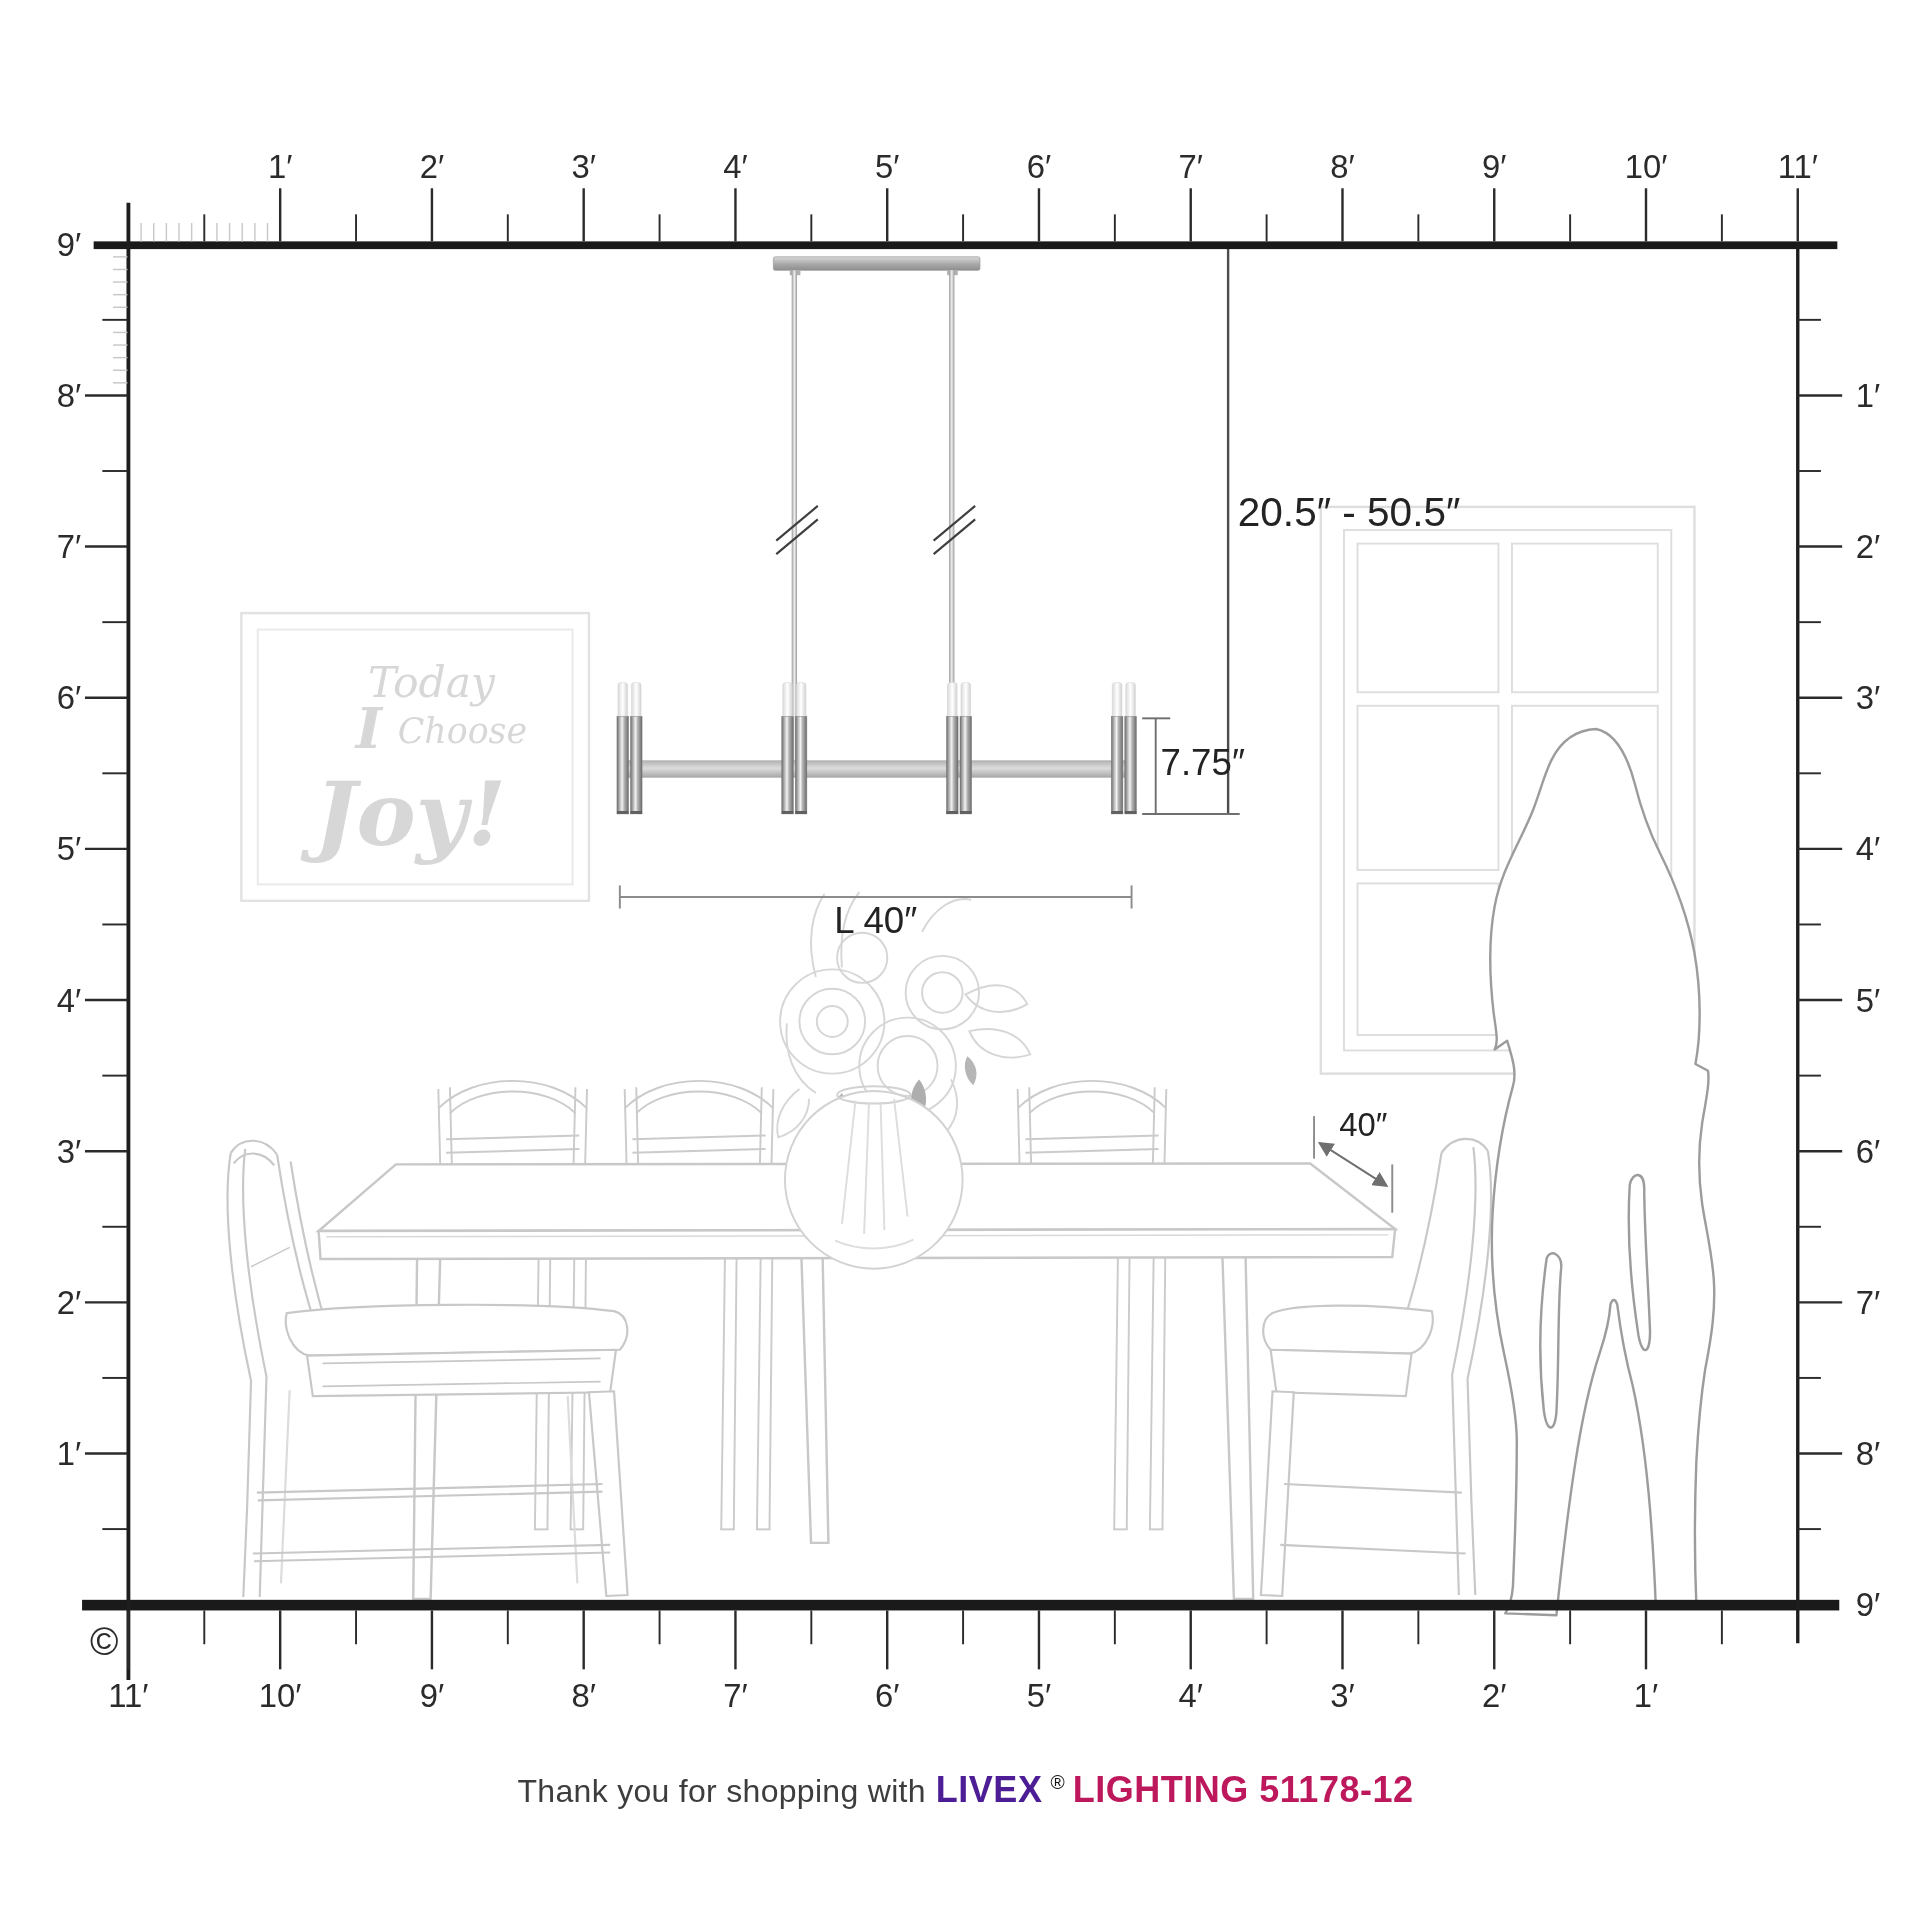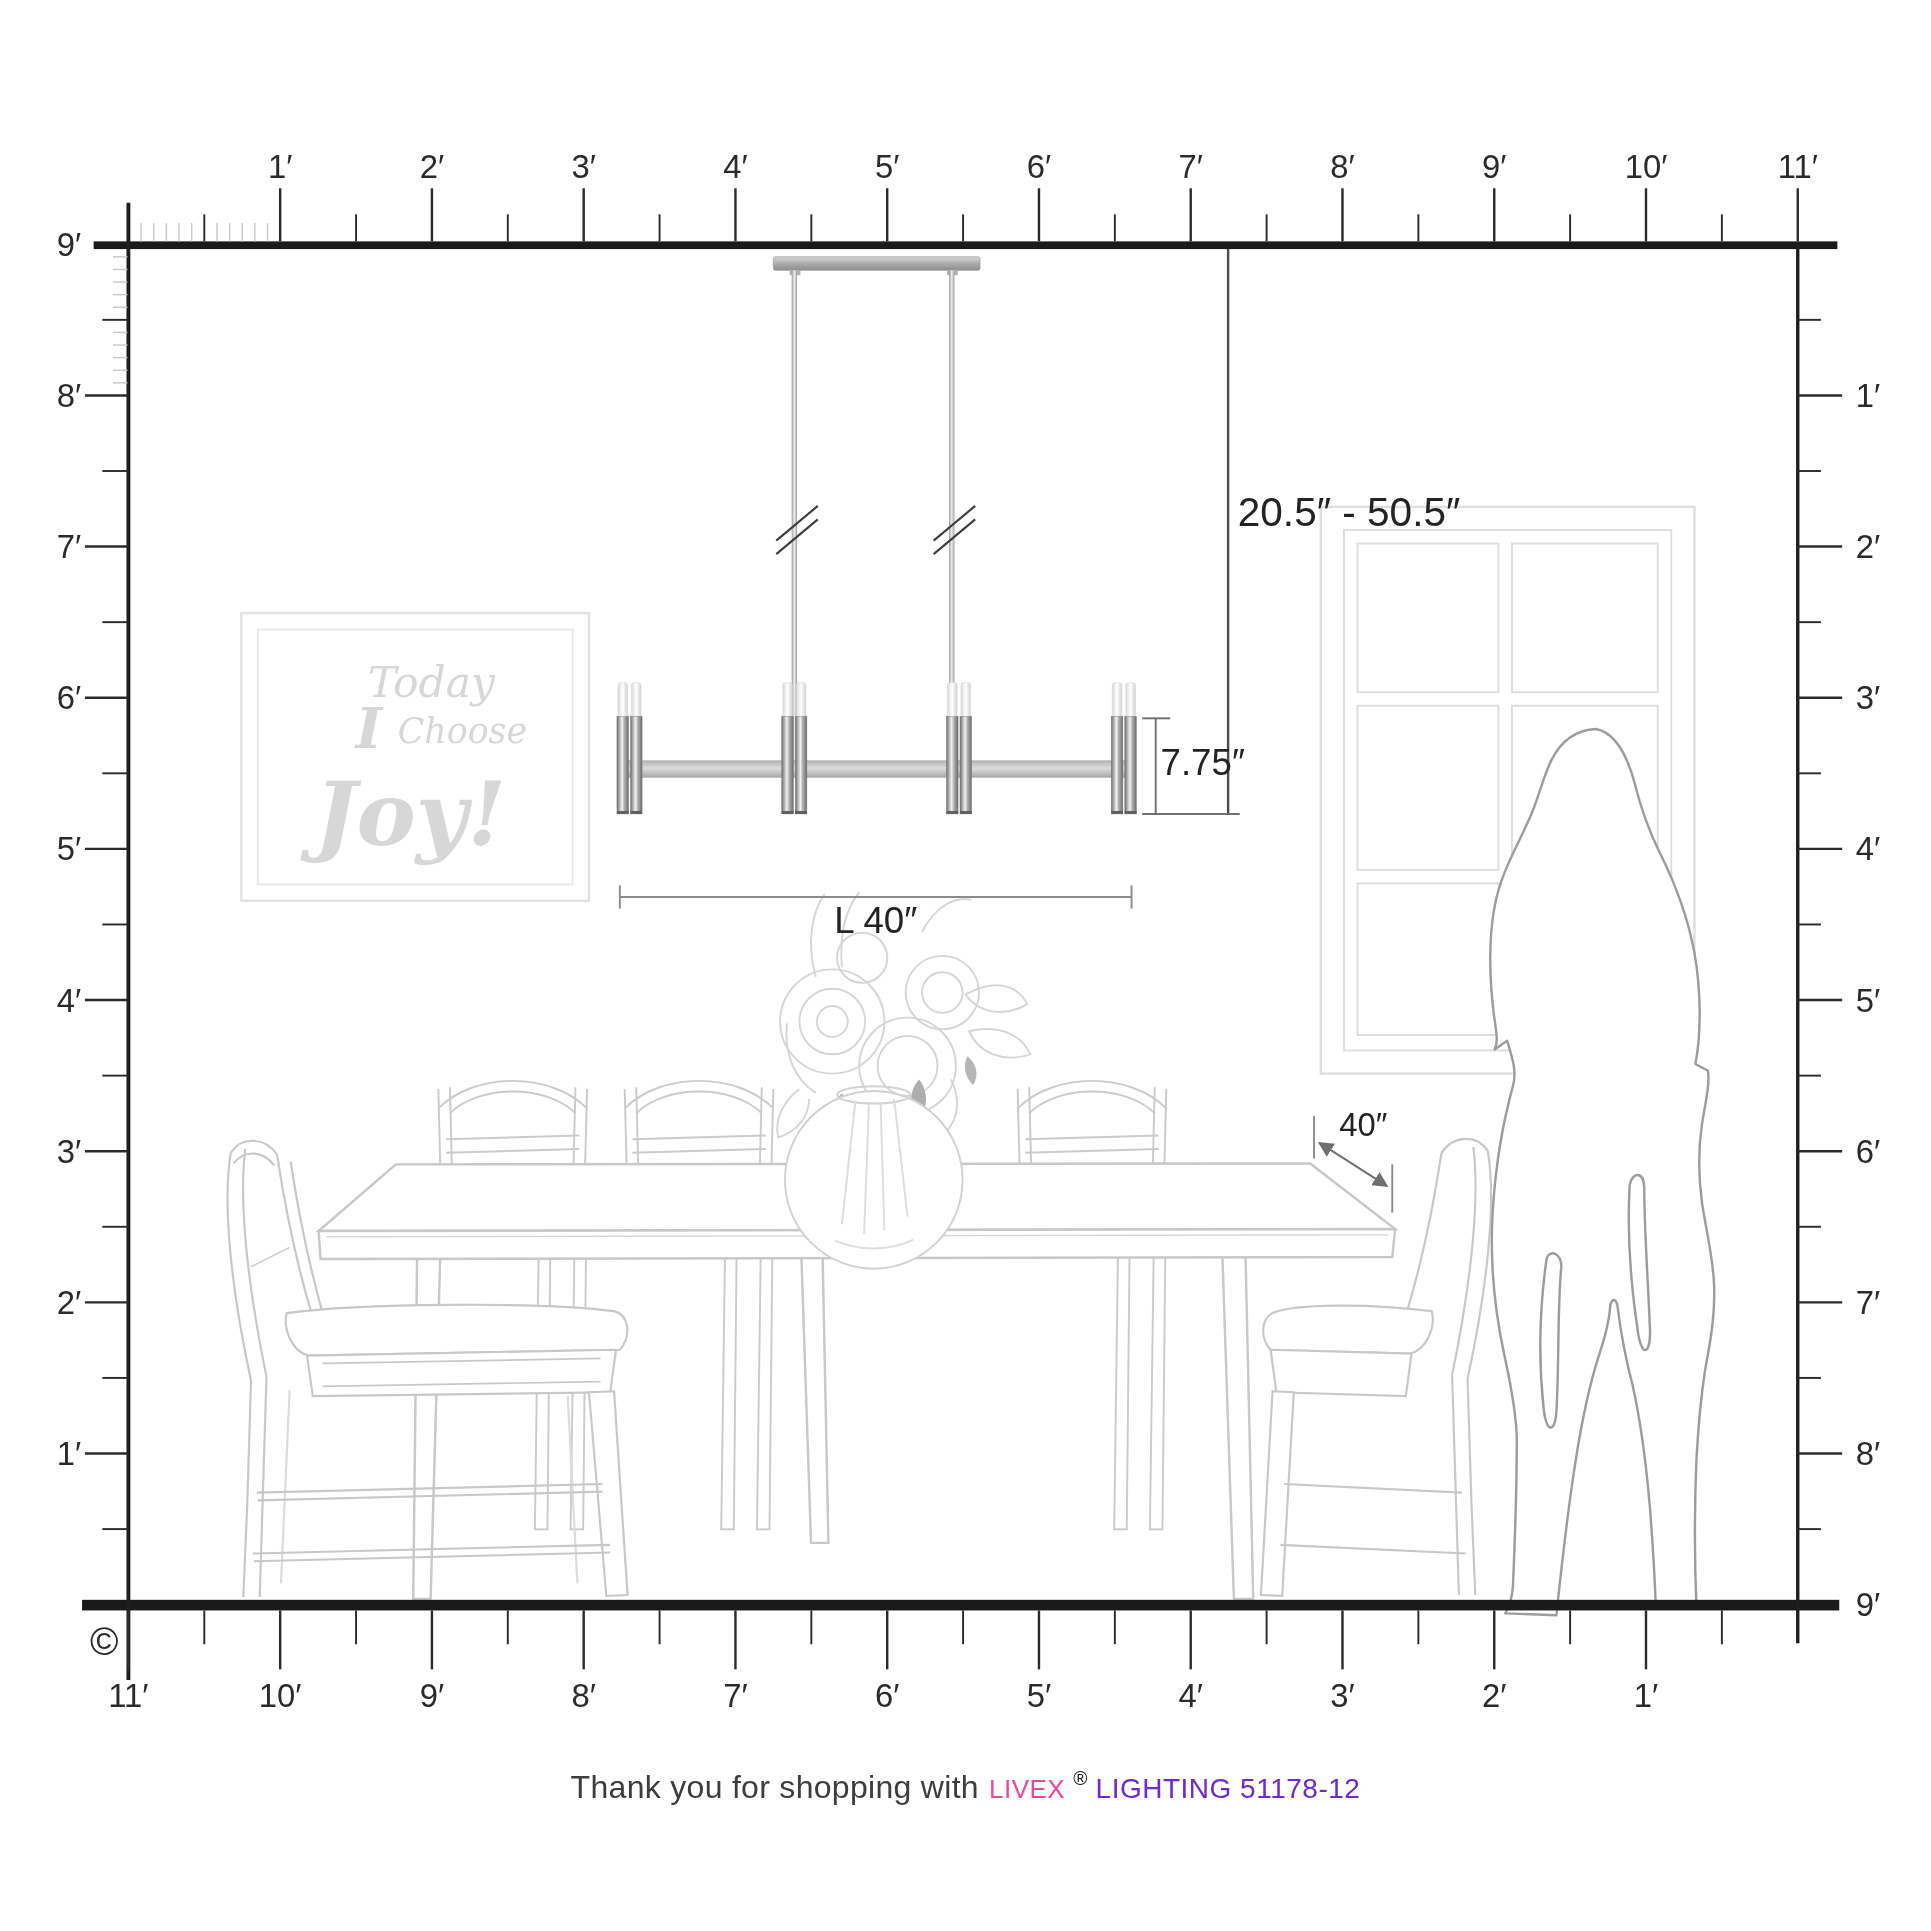--- a/index.html
+++ b/index.html
@@ -9,23 +9,23 @@
   svg text{font-family:"Liberation Sans",sans-serif;fill:#2e2e2e;}
   .rl{font-size:34px;fill:#2b2b2b;}
   .dim{font-size:38px;fill:#232323;}
   .dim-big{font-size:42px;fill:#232323;}
   .dim-sm{font-size:34px;fill:#232323;}
   .art-t{font-family:"DejaVu Serif","Liberation Serif",serif;font-style:italic;fill:#d7d7d7;}
   .copyright{font-size:40px;fill:#2b2b2b;}
   .footer{position:absolute;left:0;right:0;top:1769px;display:flex;justify-content:center;
           align-items:baseline;gap:10px;}
   .footer .pre{font-size:32px;color:#3d3d3d;font-weight:400;letter-spacing:0.3px;}
-  .footer .brand{font-size:26px;font-weight:400;color:#ec4899;letter-spacing:0.5px;}
+  .footer .brand{font-size:36px;font-weight:700;color:#4c1d95;letter-spacing:0.5px;}
   .footer .reg{font-size:19.3px;font-weight:400;color:#151515;position:relative;top:-12.6px;margin:0 -1.9px;}
-  .footer .suffix{font-size:28px;font-weight:400;color:#6d28d9;letter-spacing:0.5px;}
+  .footer .suffix{font-size:36px;font-weight:700;color:#be185d;letter-spacing:0.5px;}
 </style>
 </head>
 <body>
 
 <div class="stage">
 <svg viewBox="0 0 2000 2000" width="1931" height="1931">
   <defs>
     <linearGradient id="gCanopy" x1="0" y1="0" x2="0" y2="1">
       <stop offset="0" stop-color="#d8d8d8"></stop>
           <stop offset="0.55" stop-color="#a8a8a8"></stop>

